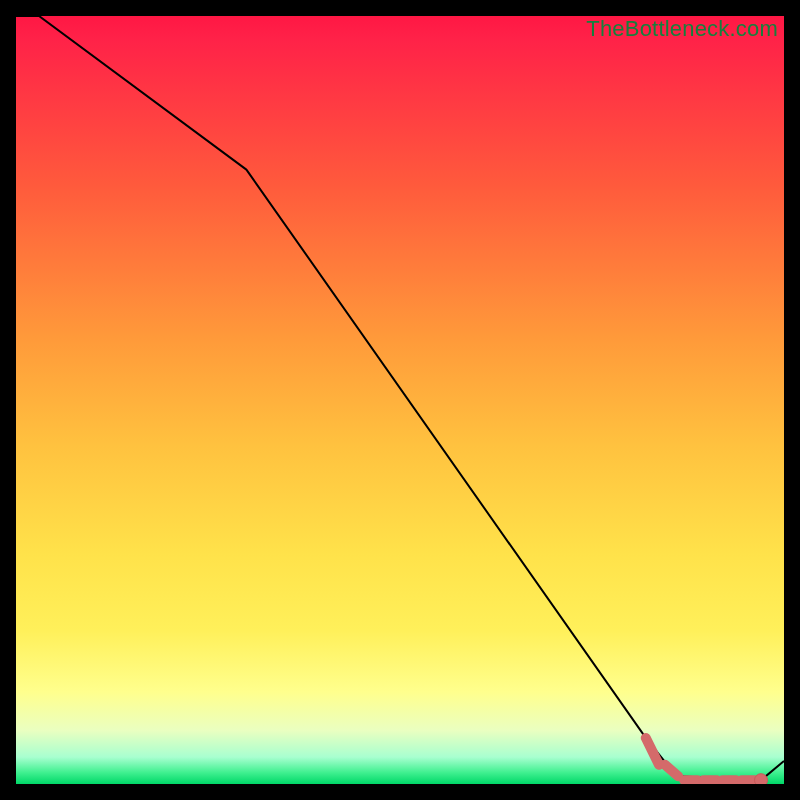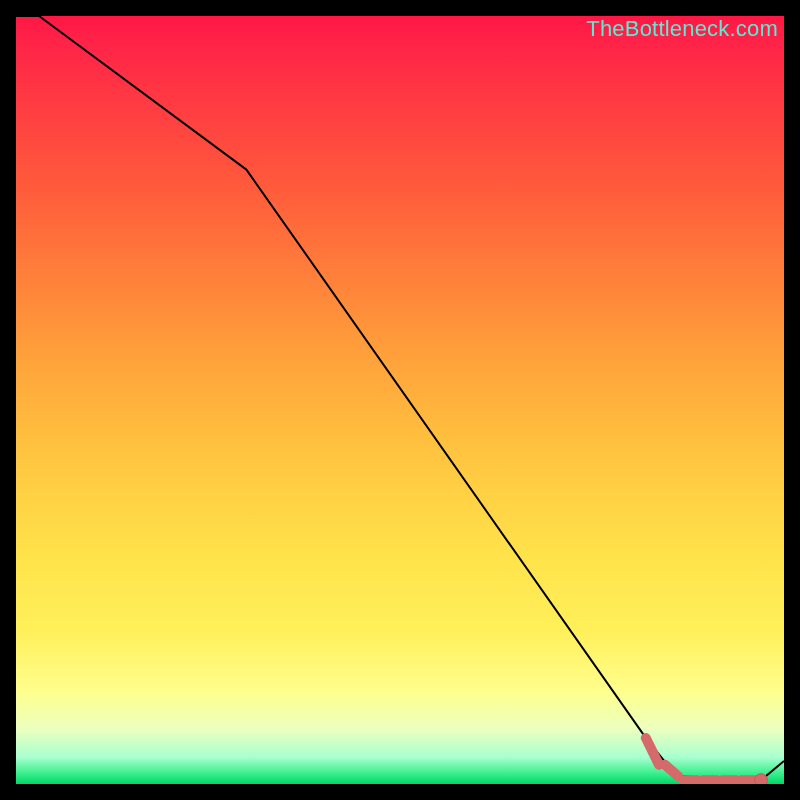--- a/index.html
+++ b/index.html
@@ -25,21 +25,21 @@
     top: 0;
     width: 768px;
     height: 768px;
   }
   .watermark {
     position: absolute;
     top: 0;
     right: 6px;
     font-size: 22px;
     font-weight: 500;
-    color: #5eead4;
+    color: #15803d;
     letter-spacing: 0.2px;
     pointer-events: none;
   }
 </style>
 </head>
 <body>
 
 <div class="chart-frame">
   <svg class="plot-area" viewBox="0 0 768 768" preserveAspectRatio="none">
     <defs>

